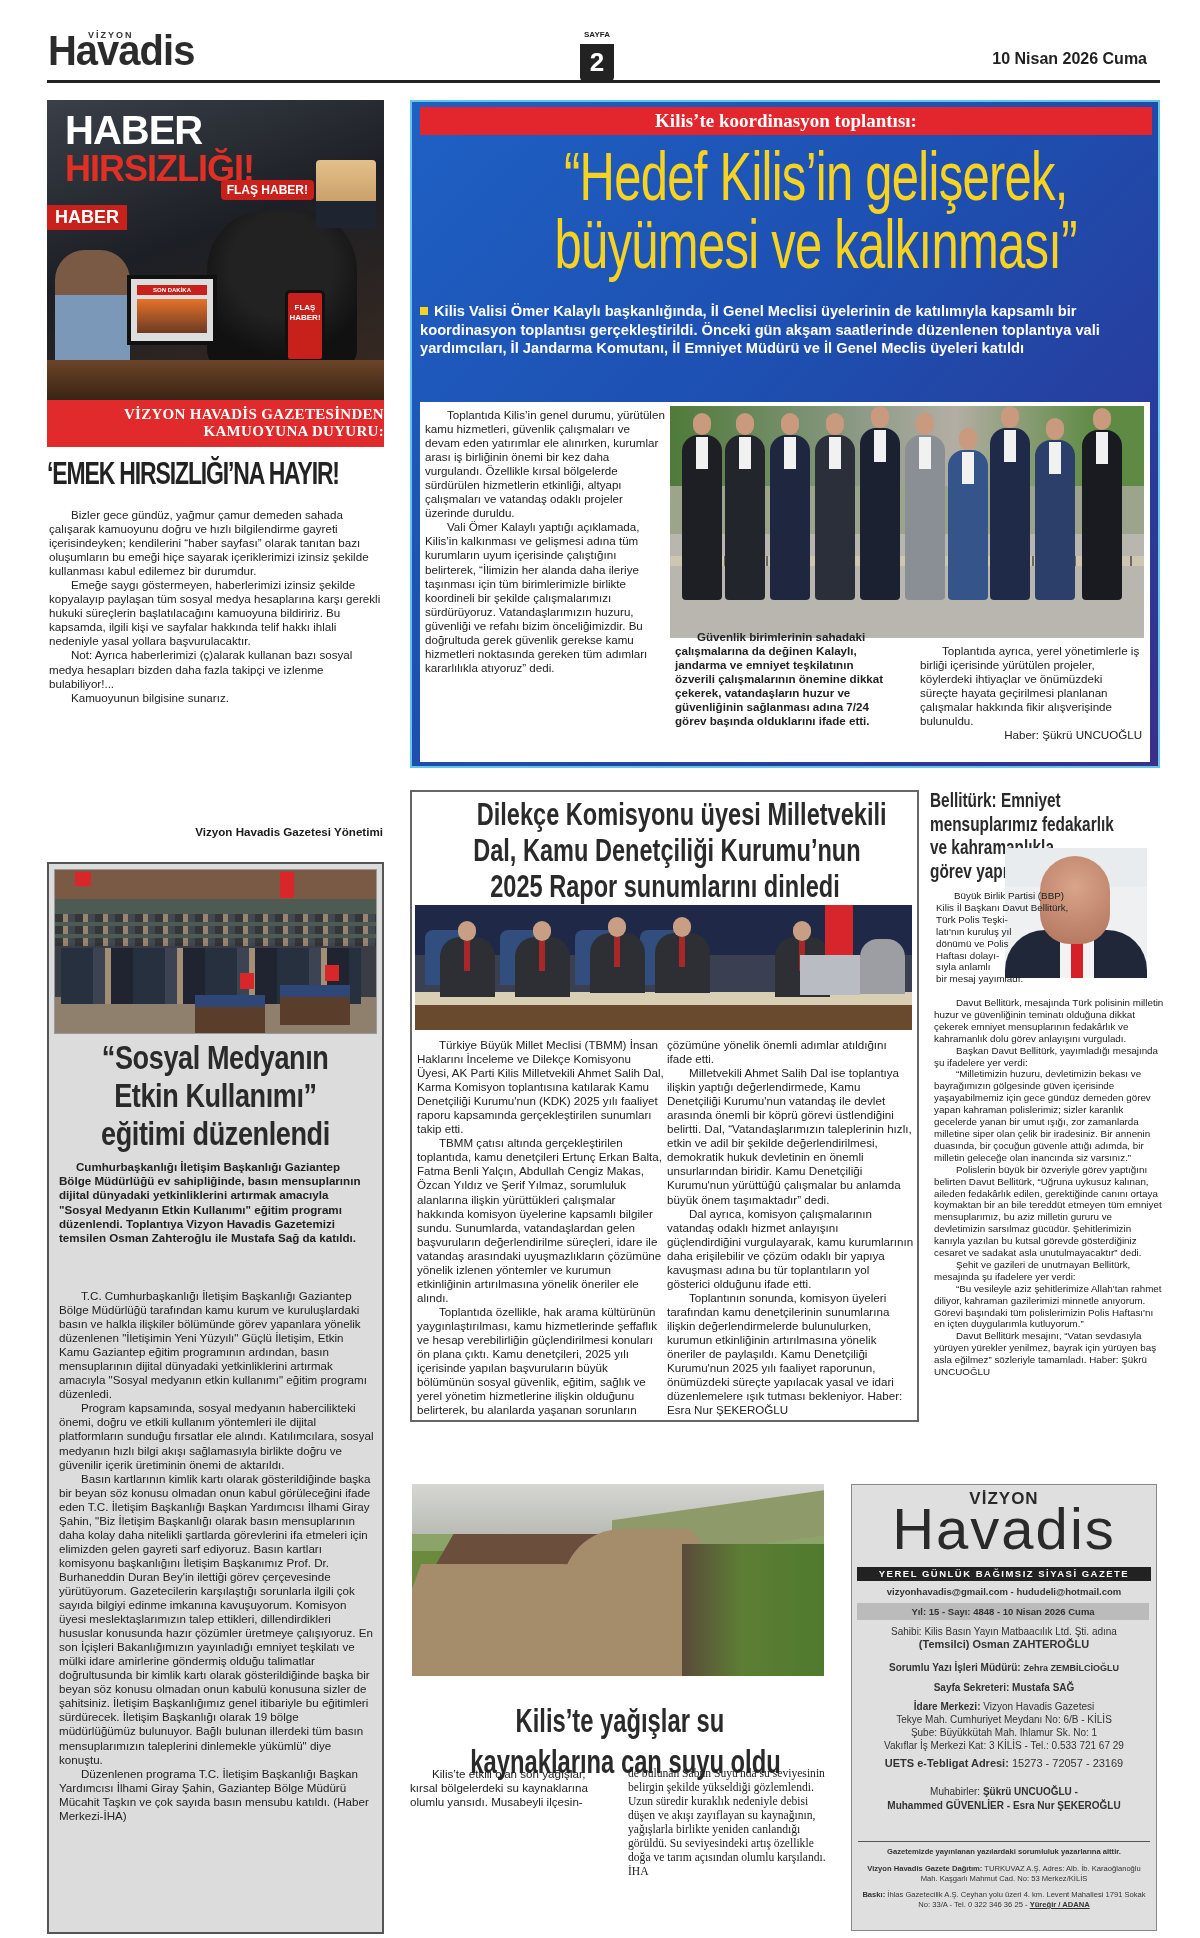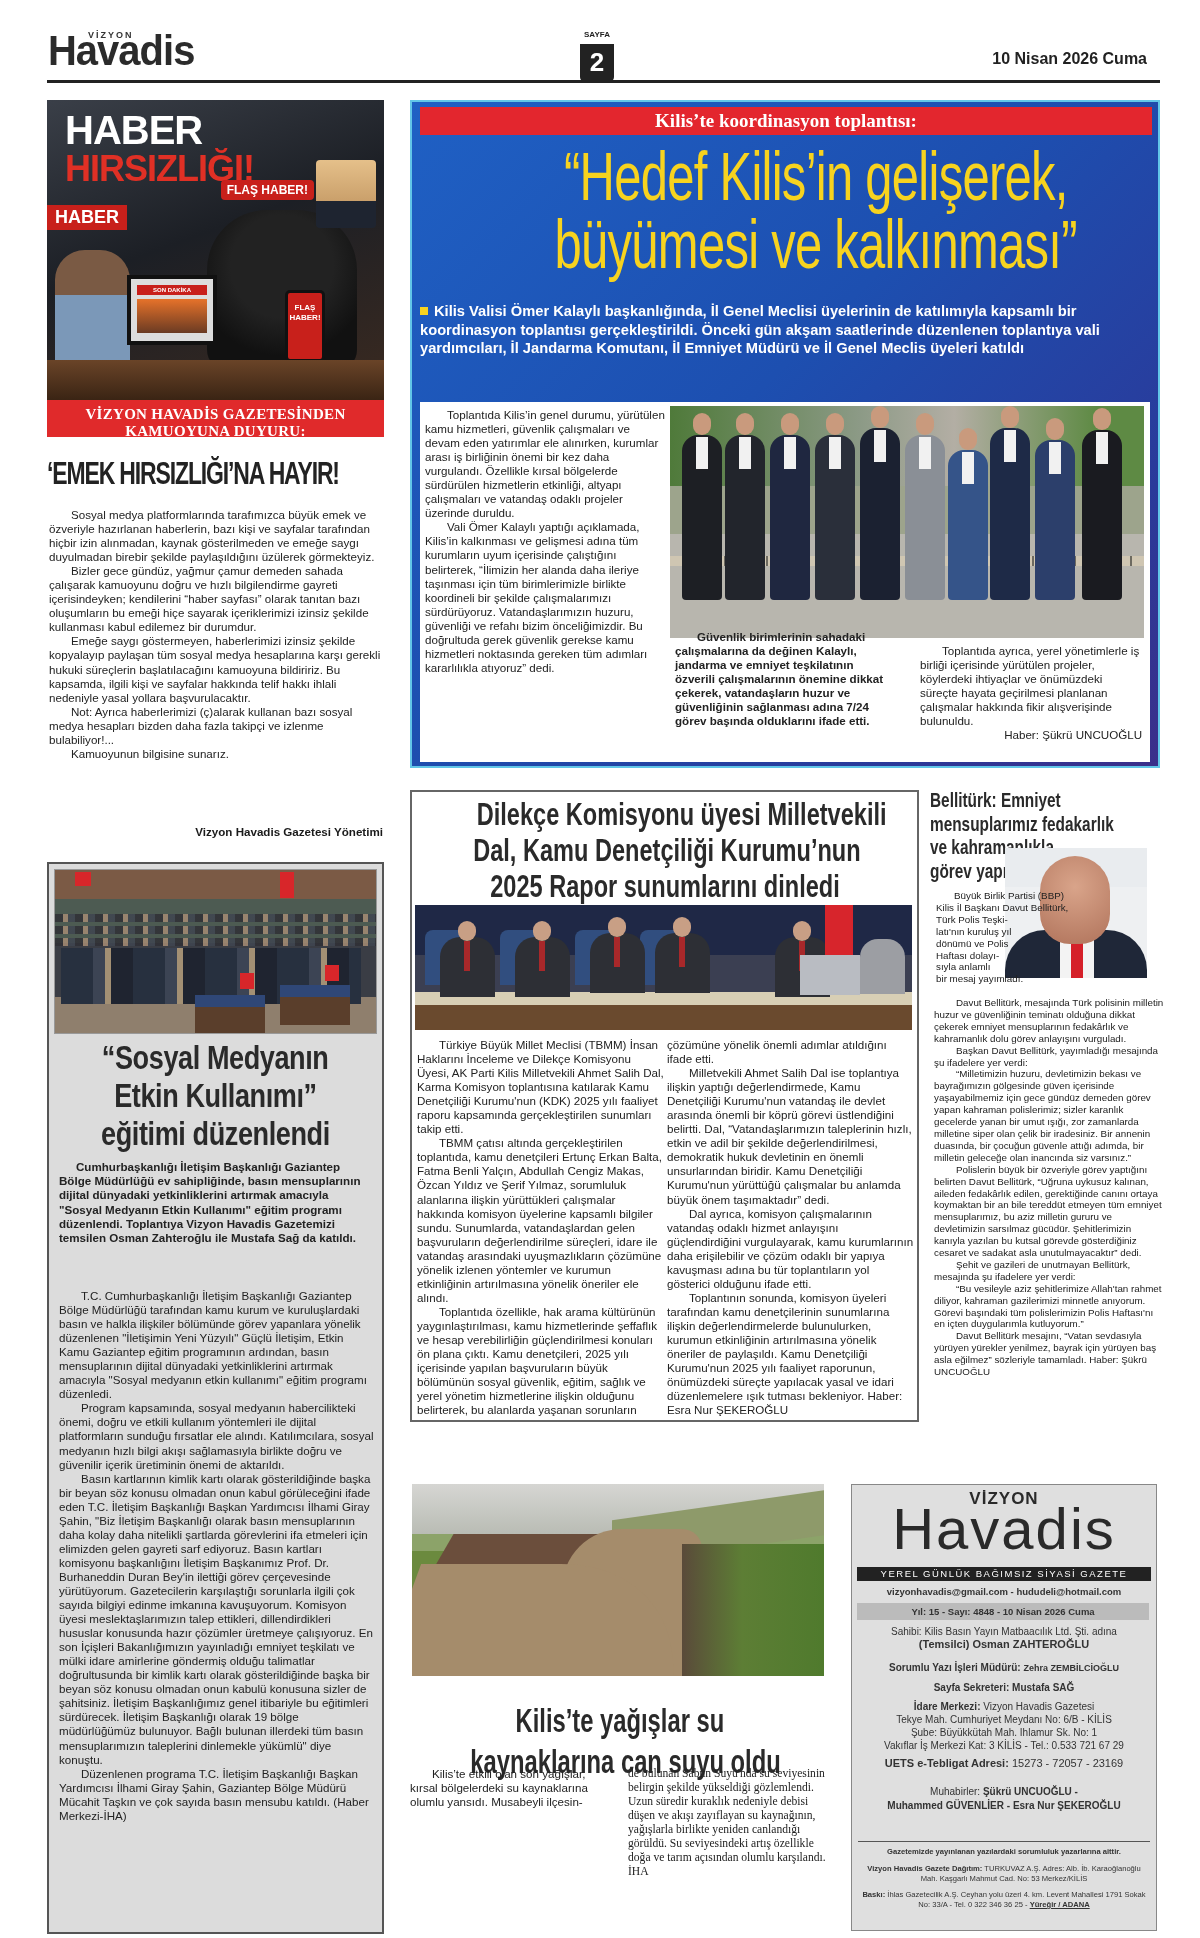--- a/index.html
+++ b/index.html
@@ -26,21 +26,21 @@
   #promo-flas { position: absolute; right: 70px; top: 80px; background: #c8201b; color: #fff; font-weight: bold; font-size: 12px; padding: 3px 6px; text-align: center; line-height: 14px; border-radius: 4px; }
   #promo-woman { position: absolute; right: 8px; top: 60px; width: 60px; height: 68px; background: linear-gradient(#e5c08a,#caa06b 60%,#1e2430 60%); border-radius: 4px; }
   #promo-hacker { position: absolute; left: 160px; top: 110px; width: 150px; height: 160px; background: radial-gradient(circle at 50% 35%, #222 40%, #111 70%); border-radius: 60px 60px 20px 20px; }
   #promo-monitor { position: absolute; left: 80px; top: 175px; width: 90px; height: 70px; background: #ddd; border: 4px solid #111; }
   #promo-monitor-bar { position: absolute; left: 6px; top: 6px; right: 6px; height: 10px; background: #c8201b; color: #fff; font-size: 6px; font-weight: bold; text-align: center; line-height: 10px; }
   #promo-monitor-fire { position: absolute; left: 6px; top: 20px; right: 6px; bottom: 8px; background: linear-gradient(#e6722a, #6b3b23); }
   #promo-phone { position: absolute; left: 238px; top: 190px; width: 40px; height: 72px; background: #c8201b; border: 3px solid #111; border-radius: 5px; color: #fff; font-size: 8px; font-weight: bold; text-align: center; padding-top: 10px; line-height: 10px; }
   #promo-man { position: absolute; left: 8px; top: 150px; width: 75px; height: 150px; background: linear-gradient(#7a5a44 0 30%, #7b98b8 30%); border-radius: 30px 30px 0 0; }
   #promo-desk { position: absolute; left: 0; bottom: 0; width: 100%; height: 40px; background: linear-gradient(#6a4428,#3a2414); }
 
-  #notice-banner { left: 47px; top: 400px; width: 337px; height: 37px; background: #e02a2b; color: #fff; text-align: center; font-family: "Liberation Serif", serif; font-weight: bold; font-size: 15px; line-height: 17px; padding-top: 6px; letter-spacing: 0.3px; }
+  #notice-banner { left: 47px; top: 400px; width: 337px; height: 47px; background: #e02a2b; color: #fff; text-align: right; font-family: "Liberation Serif", serif; font-weight: bold; font-size: 15px; line-height: 17px; padding-top: 6px; letter-spacing: 0.3px; }
   #notice-headline { left: 47px; top: 454px; width: 337px; font-size: 31px; font-weight: bold; line-height: 40px; color: #222; white-space: nowrap; letter-spacing: -1.5px; transform: scaleX(0.74); transform-origin: left top; width: 455px; }
   #notice-body { left: 49px; top: 508px; width: 334px; }
   #notice-sign { left: 49px; top: 825px; width: 334px; text-align: right; font-weight: bold; font-size: 11.6px; }
 
   
   #social-box { left: 47px; top: 862px; width: 337px; height: 1072px; background: #dcdcdc; border: 2px solid #555; }
   #social-photo { position: absolute; left: 5px; top: 5px; width: 323px; height: 165px; background: linear-gradient(180deg,#7b5a45 0 18%, #4d5b52 18% 45%, #3a3d45 45% 78%, #8f7f6d 78%); border: 1px solid #999; overflow: hidden; }
   .crowd-row { position: absolute; left: 0; right: 0; height: 8px; background: repeating-linear-gradient(90deg,#2f2f35 0 8px,#a58b73 8px 13px,#3f4550 13px 20px); opacity: .85; }
   .photo-flag { position: absolute; width: 14px; height: 20px; background: #d8262a; }
   .table-box { position: absolute; width: 70px; height: 40px; background: linear-gradient(#2f4777 0 30%, #5a3e2b 30%); }
@@ -97,21 +97,21 @@
   #rain-bank { position: absolute; left: 30px; top: 50px; width: 150px; height: 40px; background: #6b4e3c; transform: skewX(-30deg); }
   #rain-headline { left: 410px; top: 1680px; width: 420px; text-align: center; font-weight: bold; font-size: 33px; line-height: 41px; color: #2a2a2a; margin-top: 20px; }
   #rain-headline span { display: inline-block; transform: scaleX(0.72); white-space: nowrap; }
   #rain-col1 { left: 410px; top: 1767px; width: 195px; }
   #rain-col2 { left: 628px; top: 1767px; width: 200px; font-family: Liberation Serif, serif; }
 
   
   #imprint-box { left: 851px; top: 1484px; width: 306px; height: 447px; background: #dfdfdf; border: 1px solid #888; text-align: center; color: #333; }
   #imprint-vizyon { position: absolute; left: 0; width: 100%; top: 4px; font-size: 17px; font-weight: bold; letter-spacing: 1px; color: #2a2a2a; }
   #imprint-havadis { position: absolute; left: 0; width: 100%; top: 14px; font-size: 58px; line-height: 60px; color: #2a2a2a; letter-spacing: 2px; }
-  #imprint-tagline { position: absolute; left: 5px; top: 82px; width: 294px; height: 14px; background: #222; color: #fff; font-size: 9.5px; font-weight: normal; line-height: 14px; letter-spacing: 1.5px; }
+  #imprint-tagline { position: absolute; left: 5px; top: 82px; width: 294px; height: 14px; background: #222; color: #fff; font-size: 9.5px; font-weight: bold; line-height: 14px; letter-spacing: 1.5px; }
   #imprint-emails { position: absolute; left: 0; width: 100%; top: 101px; font-size: 9.5px; font-weight: bold; }
   #imprint-issue { position: absolute; left: 5px; top: 118px; width: 292px; height: 17px; background: #bbb; font-size: 9.5px; font-weight: bold; line-height: 17px; }
   #imprint-owner { position: absolute; left: 0; width: 100%; top: 140px; font-size: 10px; line-height: 13px; }
   #imprint-owner b { font-size: 11px; }
   .imp-line { position: absolute; left: 0; width: 100%; font-size: 10px; line-height: 13px; }
   #imprint-rule { position: absolute; left: 6px; top: 356px; width: 292px; height: 1px; background: #555; }
   .imp-small { font-size: 7.6px; line-height: 10px; }
   u { text-decoration: underline; }
 </style>
 </head>
@@ -140,21 +140,20 @@
   <div id="promo-title2">HIRSIZLIĞI!</div>
   <div id="promo-haber-tag">HABER</div>
   <div id="promo-flas">FLAŞ HABER!</div>
 </div>
 <div id="notice-banner" class="abs">
   <div>VİZYON HAVADİS GAZETESİNDEN</div>
   <div>KAMUOYUNA DUYURU:</div>
 </div>
 <div id="notice-headline" class="abs">‘EMEK HIRSIZLIĞI’NA HAYIR!</div>
 <div id="notice-body" class="abs body-text">
-  <p class="para">Sosyal medya platformlarında tarafımızca büyük emek ve özveriyle hazırlanan haberlerin, bazı kişi ve sayfalar tarafından hiçbir izin alınmadan, kaynak gösterilmeden ve emeğe saygı duyulmadan birebir şekilde paylaşıldığını üzülerek görmekteyiz.</p>
   <p class="para">Bizler gece gündüz, yağmur çamur demeden sahada çalışarak kamuoyunu doğru ve hızlı bilgilendirme gayreti içerisindeyken; kendilerini “haber sayfası” olarak tanıtan bazı oluşumların bu emeği hiçe sayarak içeriklerimizi izinsiz şekilde kullanması kabul edilemez bir durumdur.</p>
   <p class="para">Emeğe saygı göstermeyen, haberlerimizi izinsiz şekilde kopyalayıp paylaşan tüm sosyal medya hesaplarına karşı gerekli hukuki süreçlerin başlatılacağını kamuoyuna bildiririz. Bu kapsamda, ilgili kişi ve sayfalar hakkında telif hakkı ihlali nedeniyle yasal yollara başvurulacaktır.</p>
   <p class="para">Not: Ayrıca haberlerimizi (ç)alarak kullanan bazı sosyal medya hesapları bizden daha fazla takipçi ve izlenme bulabiliyor!...</p>
   <p class="para">Kamuoyunun bilgisine sunarız.</p>
 </div>
 <div id="notice-sign" class="abs">Vizyon Havadis Gazetesi Yönetimi</div>
 
 <div id="social-box" class="abs">
   <div id="social-photo">
     <div class="crowd-row" style="top:44px"></div>

